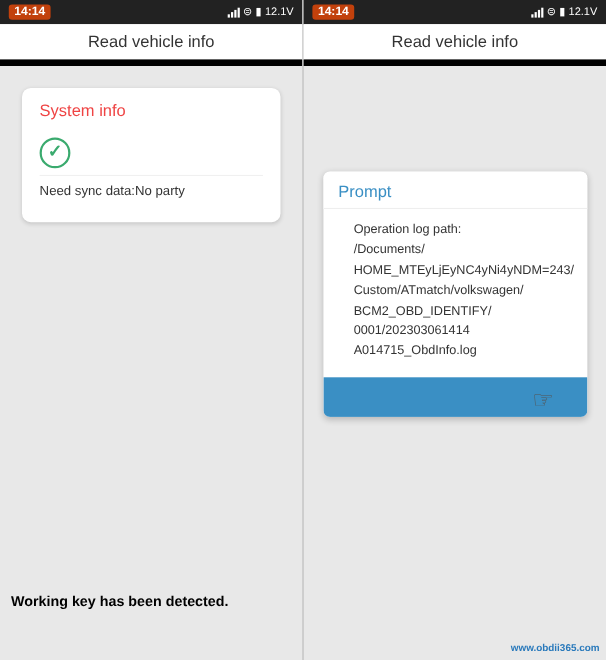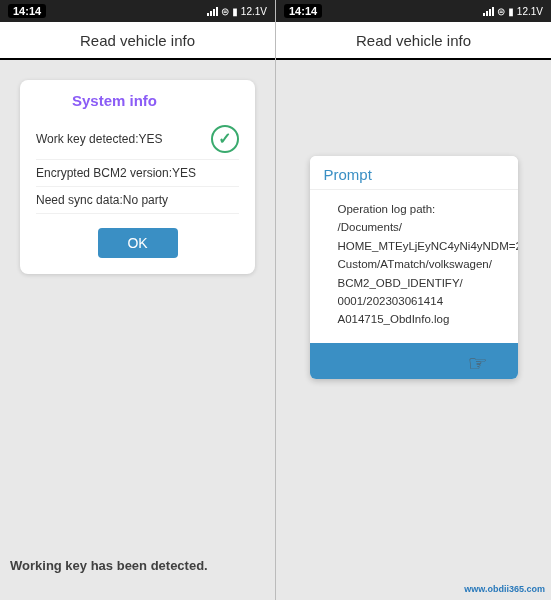--- a/index.html
+++ b/index.html
@@ -44,21 +44,21 @@
       display: flex;
       align-items: center;
       justify-content: space-between;
       padding: 0 8px;
       flex-shrink: 0;
     }
     .status-time {
       color: white;
       font-size: 11px;
       font-weight: 600;
-      background: #000000;
+      background: #c2410c;
       padding: 1px 5px;
       border-radius: 3px;
     }
     .status-icons {
       display: flex;
       align-items: center;
       gap: 3px;
     }
     .status-icons span {
       color: white;
@@ -78,21 +78,21 @@
     
     .nav-bar {
       width: 100%;
       height: 38px;
       background: white;
       display: flex;
       align-items: center;
       justify-content: center;
       position: relative;
       flex-shrink: 0;
-      border-bottom: 2px solid #000000;
+      border-bottom: 6px solid #000000;
     }
     .nav-title {
       font-size: 15px;
       color: #333;
       font-weight: 500;
     }
 
     
     .main-content {
       flex: 1;
@@ -107,24 +107,23 @@
     
     .system-info-card {
       width: 235px;
       background: white;
       border-radius: 8px;
       padding: 12px 16px 16px;
       box-shadow: 0 1px 4px rgba(0,0,0,0.15);
     }
     .card-title {
       font-size: 15px;
-      color: #8b5cf6;
-      font-weight: 700;
+      color: #ef4444;
+      font-weight: 400;
       margin-bottom: 10px;
-      margin-left: 36px;
     }
     .info-row {
       display: flex;
       align-items: center;
       justify-content: space-between;
       padding: 6px 0;
       border-bottom: 1px solid #f0f0f0;
     }
     .info-row:last-of-type {
       border-bottom: none;
@@ -174,31 +173,31 @@
     }
     .ok-button-wrapper {
       display: flex;
       justify-content: center;
       margin-top: 4px;
     }
 
     
     .working-key-text {
       position: absolute;
-      bottom: 27px;
+      bottom: 46px;
       left: 10px;
       right: 10px;
       font-size: 13px;
       font-weight: bold;
-      color: #404040;
+      color: #000000;
     }
 
     
     .prompt-card {
-      width: 208px;
+      width: 240px;
       background: white;
       border-radius: 6px;
       box-shadow: 0 2px 6px rgba(0,0,0,0.2);
       overflow: hidden;
       margin-top: 80px;
     }
     .prompt-title {
       background: white;
       padding: 10px 14px 6px;
       font-size: 15px;
@@ -267,37 +266,30 @@
   <div class="nav-bar">
     <span class="nav-title">Read vehicle info</span>
   </div>
 
   <div class="main-content">
 
     <div class="system-info-card">
       <div class="card-title">System info</div>
 
       <div class="info-row">
-        <span class="info-label">Work key detected:YES</span>
         <div class="checkmark-icon"></div>
       </div>
 
-      <div class="info-row">
-        <span class="info-label">Encrypted BCM2 version:YES</span>
-      </div>
 
 
       <div class="info-row">
         <span class="info-label">Need sync data:No party</span>
       </div>
 
 
-      <div class="ok-button-wrapper">
-        <button class="ok-button">OK</button>
-      </div>
     </div>
 
     <div class="working-key-text">Working key has been detected.</div>
   </div>
 </div>
 
 <div class="panel-right">
 
   <div class="status-bar">
     <span class="status-time">14:14</span>

